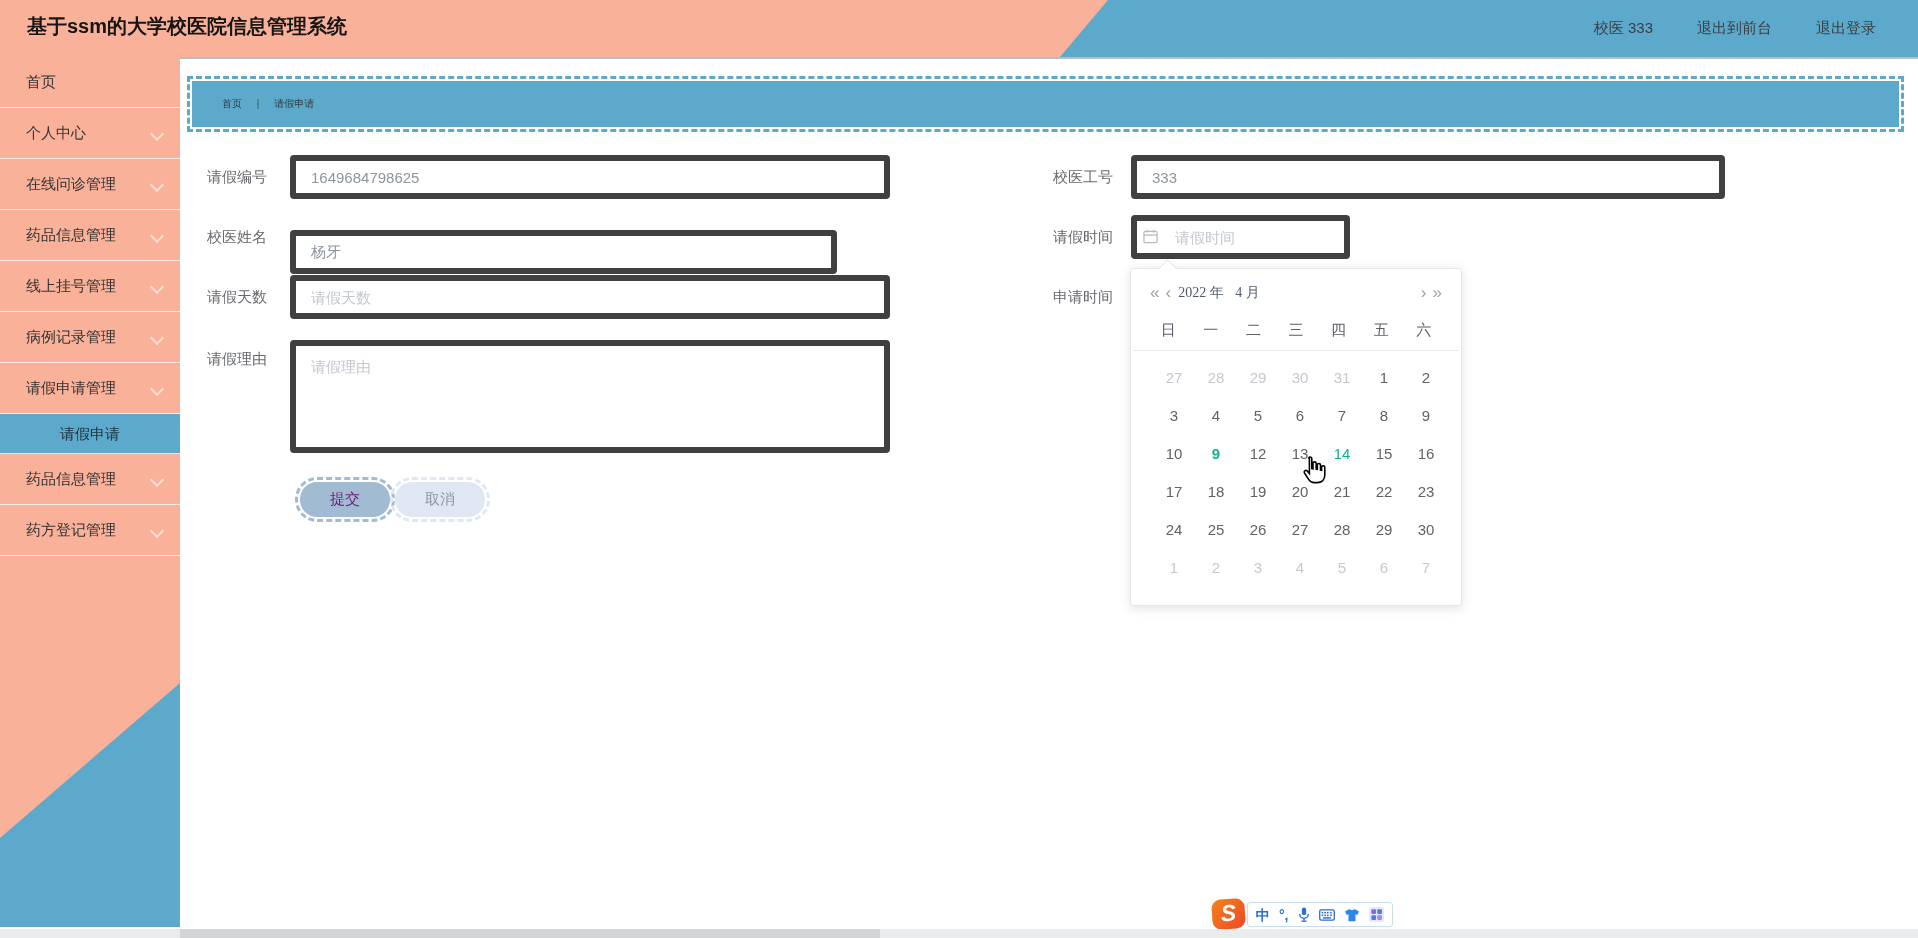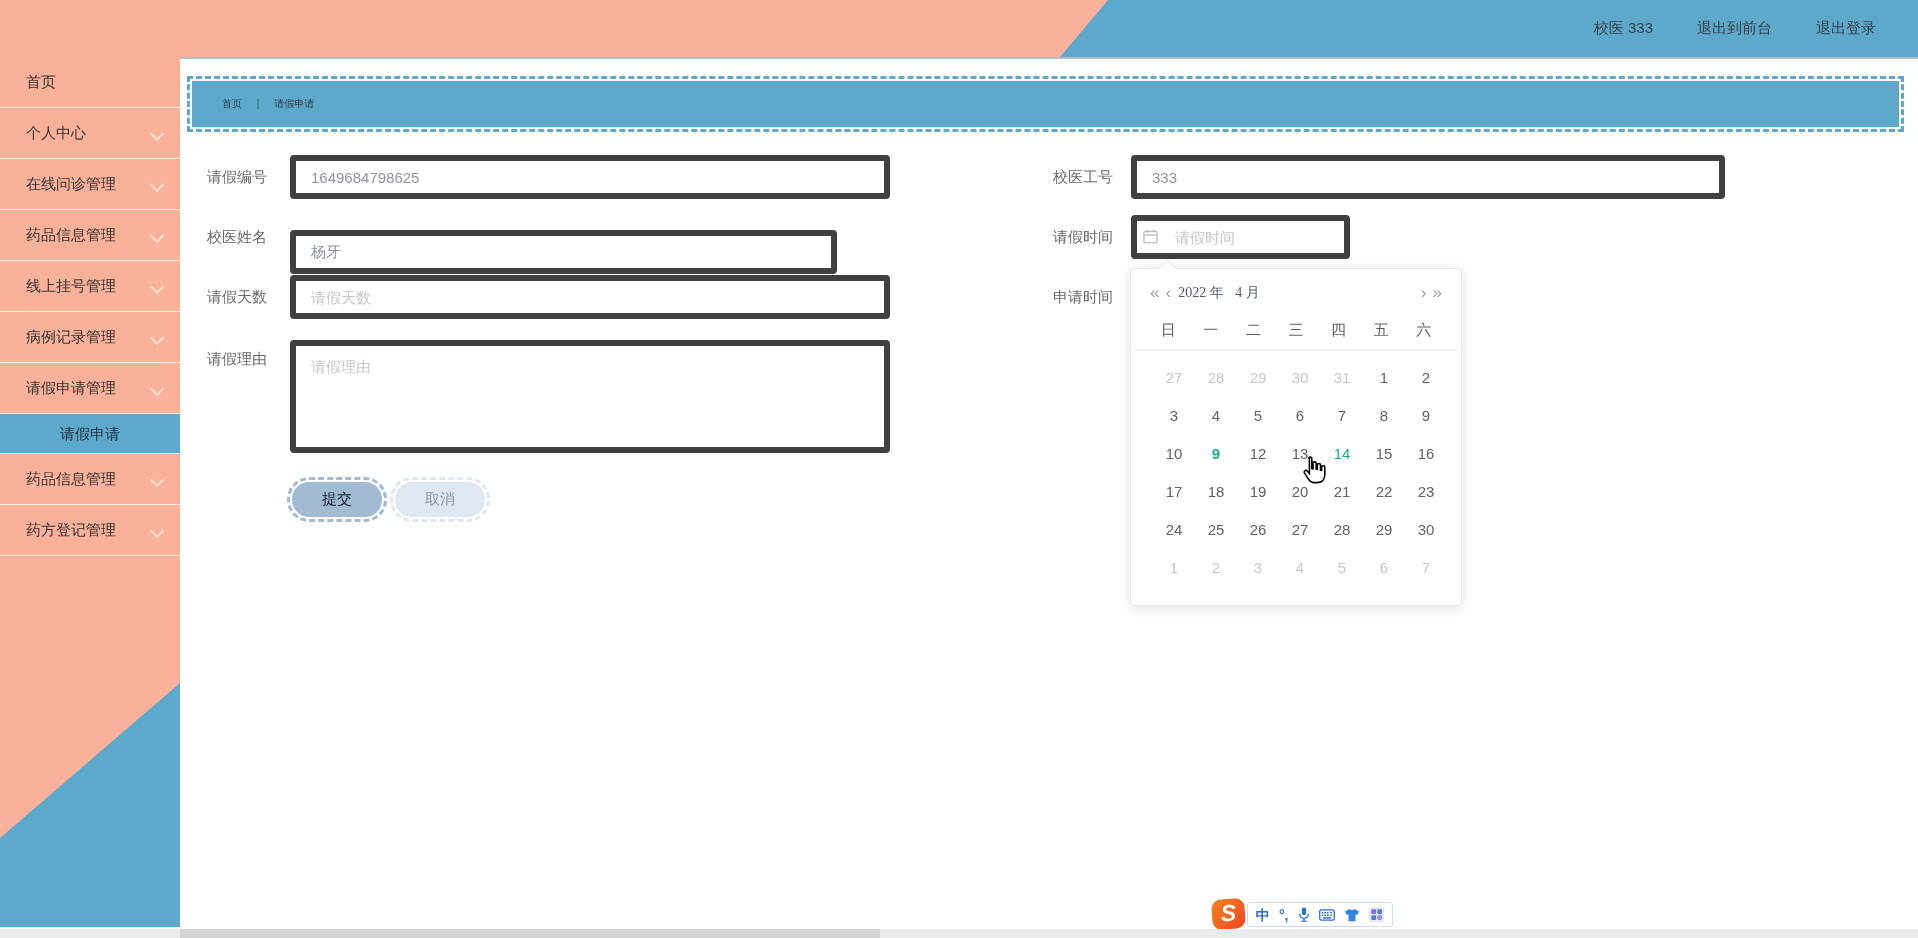--- a/index.html
+++ b/index.html
@@ -41,21 +41,21 @@
        font-size:15px;color:#8d949e;padding:0 15px;box-sizing:border-box;outline:none;
        font-family:"Liberation Sans","DejaVu Sans",sans-serif;}
   .inp::placeholder,textarea::placeholder{color:#c3c7cf;opacity:1;}
   textarea.inp{height:113px;padding:11px 15px;resize:none;line-height:20px;}
   .date-wrap{position:absolute;left:1131px;top:215px;width:219px;height:44px;}
   .date-wrap .inp{left:0;top:0;width:219px;padding-left:38px;}
   .cal-icon{position:absolute;left:12px;top:14px;z-index:2;}
 
   .btn{position:absolute;top:482px;height:35px;width:90px;border:none;border-radius:17px;
        font-size:15px;cursor:pointer;font-family:inherit;}
-  .btn-submit{left:292px;background:#a1bbd3;color:#0f172a;outline:3px dashed #a1bbd3;outline-offset:2px;}
+  .btn-submit{left:300px;background:#a1bbd3;color:#701a75;outline:3px dashed #a1bbd3;outline-offset:2px;}
   .btn-cancel{left:395px;background:#dfe8f2;color:#8b97a3;outline:3px dashed #dfe8f2;outline-offset:2px;}
 
   
   .dp{position:absolute;left:1130px;top:268px;width:332px;height:338px;background:#fff;
       border:1px solid #e4e7ed;border-radius:4px;box-shadow:0 2px 12px rgba(0,0,0,0.12);z-index:10;box-sizing:border-box;}
   .dp-arrow{position:absolute;left:30px;top:-7px;width:12px;height:12px;background:#fff;
             border-left:1px solid #e4e7ed;border-top:1px solid #e4e7ed;transform:rotate(45deg);}
   .dp-head{display:flex;align-items:center;padding:14px 16px 6px 16px;}
   .dp-nav{font-size:17px;color:#9aa0a8;cursor:pointer;padding:0 3px;line-height:20px;}
   .dp-title{flex:1;text-align:left;font-size:14px;color:#515a6e;font-family:Liberation Serif, serif;}
@@ -85,20 +85,21 @@
   .hscroll{position:absolute;left:0;bottom:0;width:1918px;height:9px;background:#e9ebec;z-index:7;}
   .hscroll-thumb{position:absolute;left:180px;top:0;width:700px;height:9px;background:#d2d5d7;cursor:pointer;}
 </style>
 </head>
 <body>
 
 <div id="app">
 
   <div class="hdr">
     <div class="hdr-blue"></div>
+    <div class="hdr-title">基于ssm的大学校医院信息管理系统</div>
     <div class="hdr-right">
       <span>校医 333</span>
       <span class="hdr-link">退出到前台</span>
       <span class="hdr-link">退出登录</span>
     </div>
   </div>
   <div class="hdr-underline"></div>
 
   <div class="sidebar">
     <div class="side-item">

